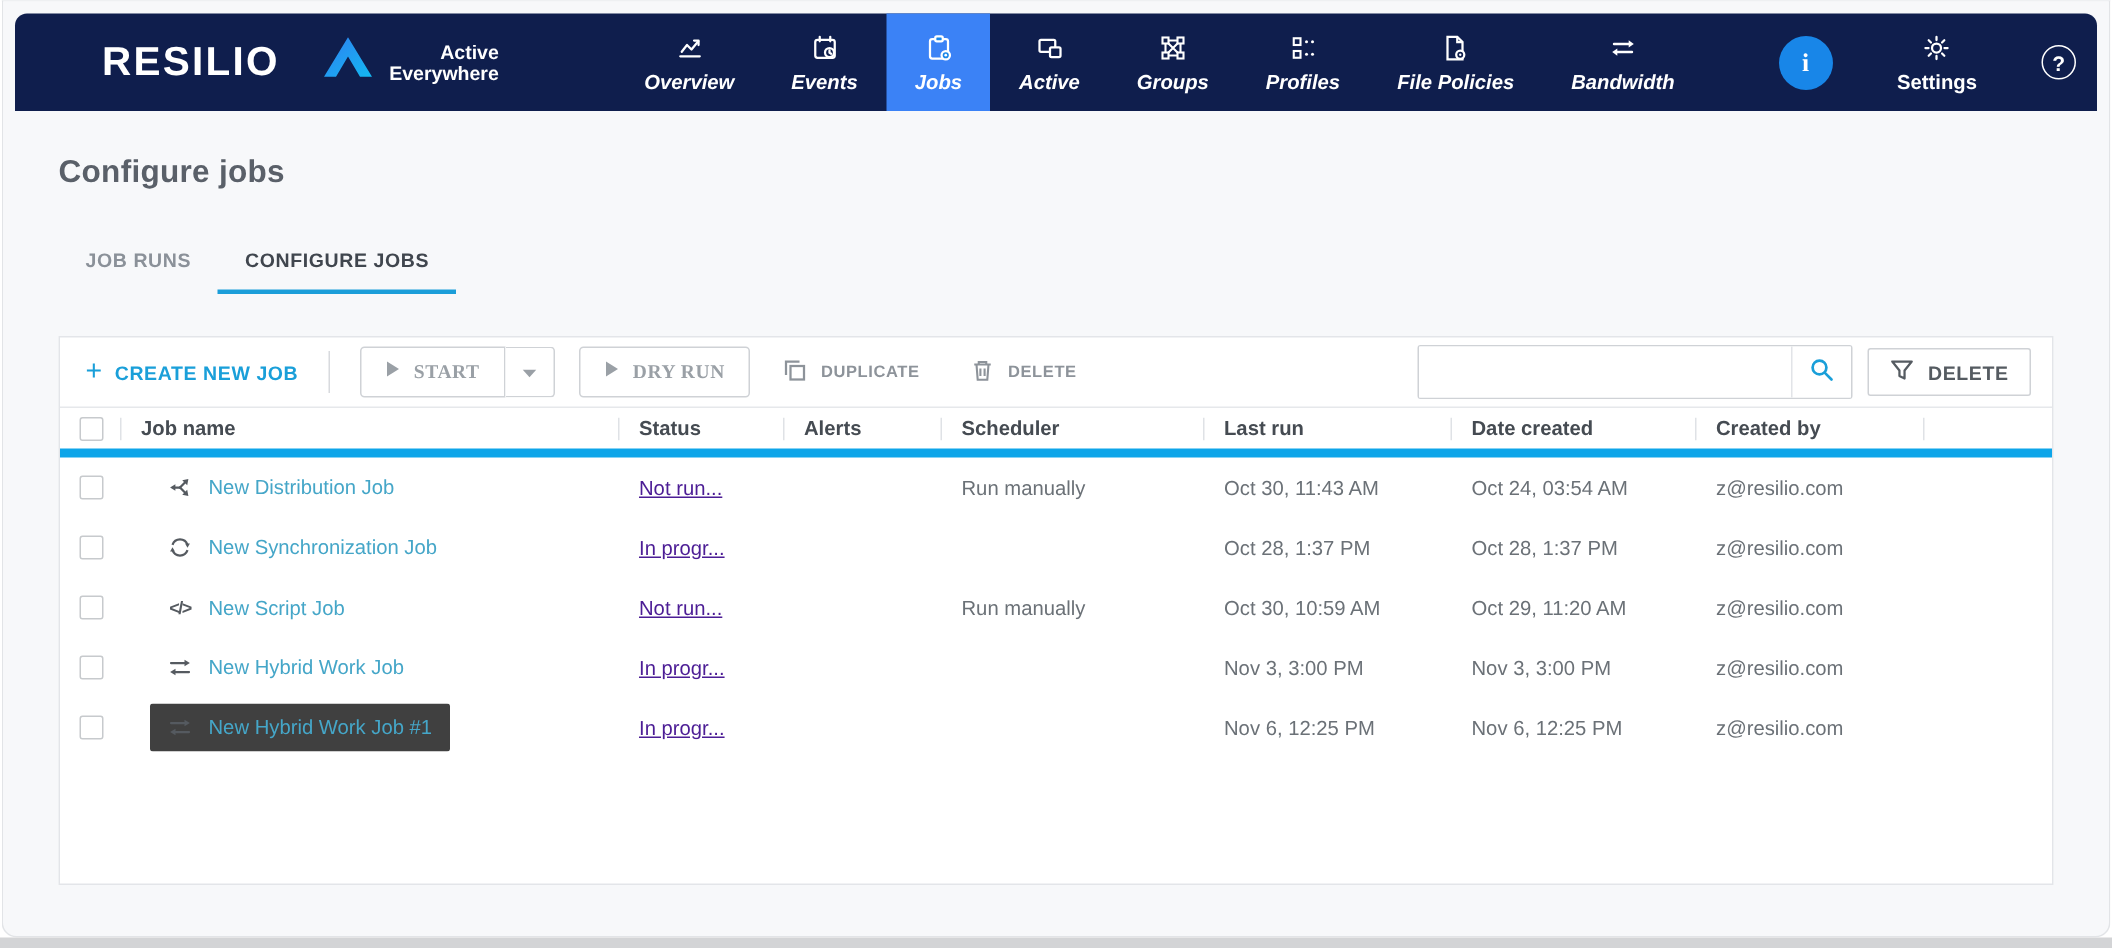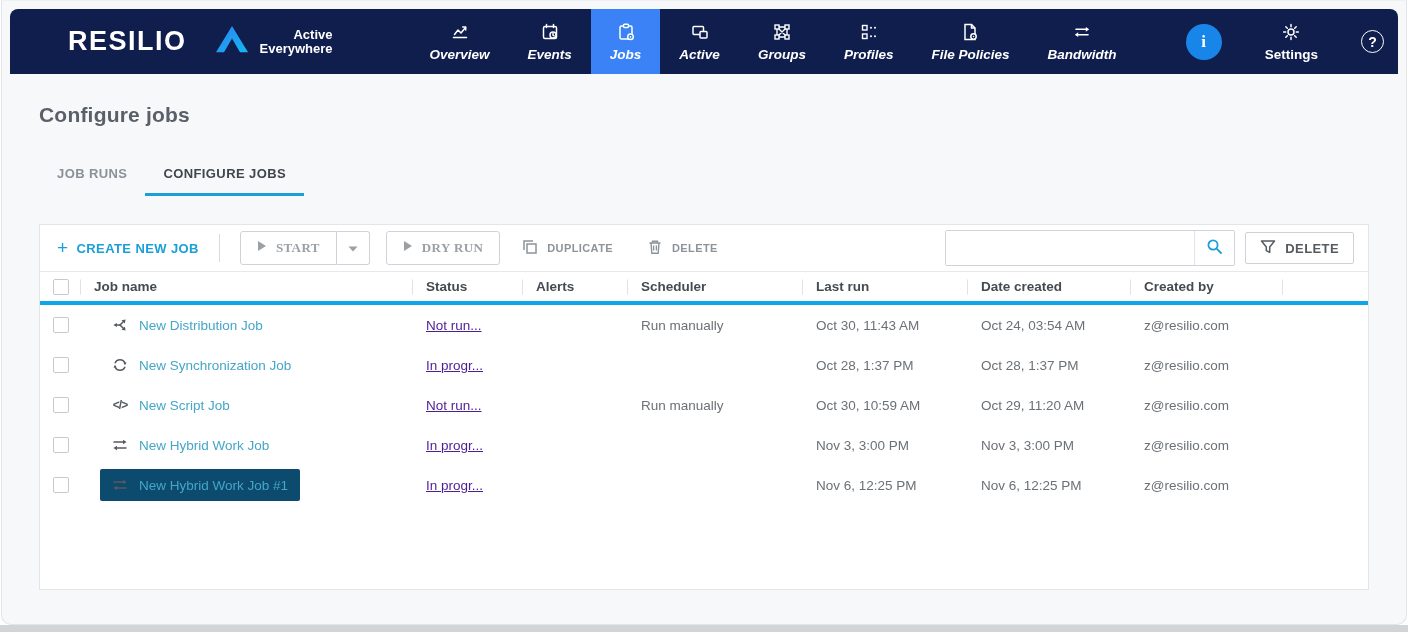--- a/index.html
+++ b/index.html
@@ -68,34 +68,34 @@
     display: flex; align-items: center; justify-content: center; cursor: pointer; }
   .filters-btn { display: flex; align-items: center; gap: 9px; background: #fff;
     border: 1px solid #cfd2d6; border-radius: 2px; height: 32px; padding: 0 14px;
     font-family: inherit; font-size: 13px; font-weight: 700; letter-spacing: .4px;
     color: #555b61; cursor: pointer; }
 
   
   .grid { display: grid;
     grid-template-columns: 40px 332px 110px 105px 175px 165px 163px 152px 1fr;
     align-items: center; }
-  .thead { height: 33px; border-bottom: 4px solid #0ea5e9; }
+  .thead { height: 33px; border-bottom: 6px solid #0ea5e9; }
   .th { position: relative; font-size: 13.5px; font-weight: 700; color: #454b52;
     padding-left: 14px; height: 100%; display: flex; align-items: center; }
   .th.div::before { content: ""; position: absolute; left: 0; top: 50%;
     transform: translateY(-50%); width: 1px; height: 15px; background: #dfe2e6; }
   .cb-cell { padding-left: 13px; display: flex; align-items: center; }
   .checkbox { width: 16px; height: 16px; border: 1px solid #c7cacd; border-radius: 2px;
     background: #fff; cursor: pointer; display: inline-block; }
   .trow { height: 40px; }
   .td { font-size: 13.5px; color: #6b7177; padding-left: 14px; white-space: nowrap;
     overflow: hidden; }
-  .name-wrap { display: inline-flex; align-items: center; gap: 11px; margin-left: 6px;
+  .name-wrap { display: inline-flex; align-items: flex-start; gap: 11px; margin-left: 6px;
     padding: 8px 12px; border-radius: 2px; cursor: pointer; }
-  .name-wrap.hl { background: #0c4a6e; }
+  .name-wrap.hl { background: #404040; }
   .job-link { color: #45a6c8; font-size: 13.5px; }
   .status-link { color: #4c1d95; cursor: pointer; text-decoration: underline; }
   .type-icon { display: flex; align-items: center; width: 16px; justify-content: center; }
   .script-glyph { font-size: 12px; font-weight: 700; color: #555a60; letter-spacing: -1px; }
 </style>
 </head>
 <body>
 
 <div class="frame">
 

